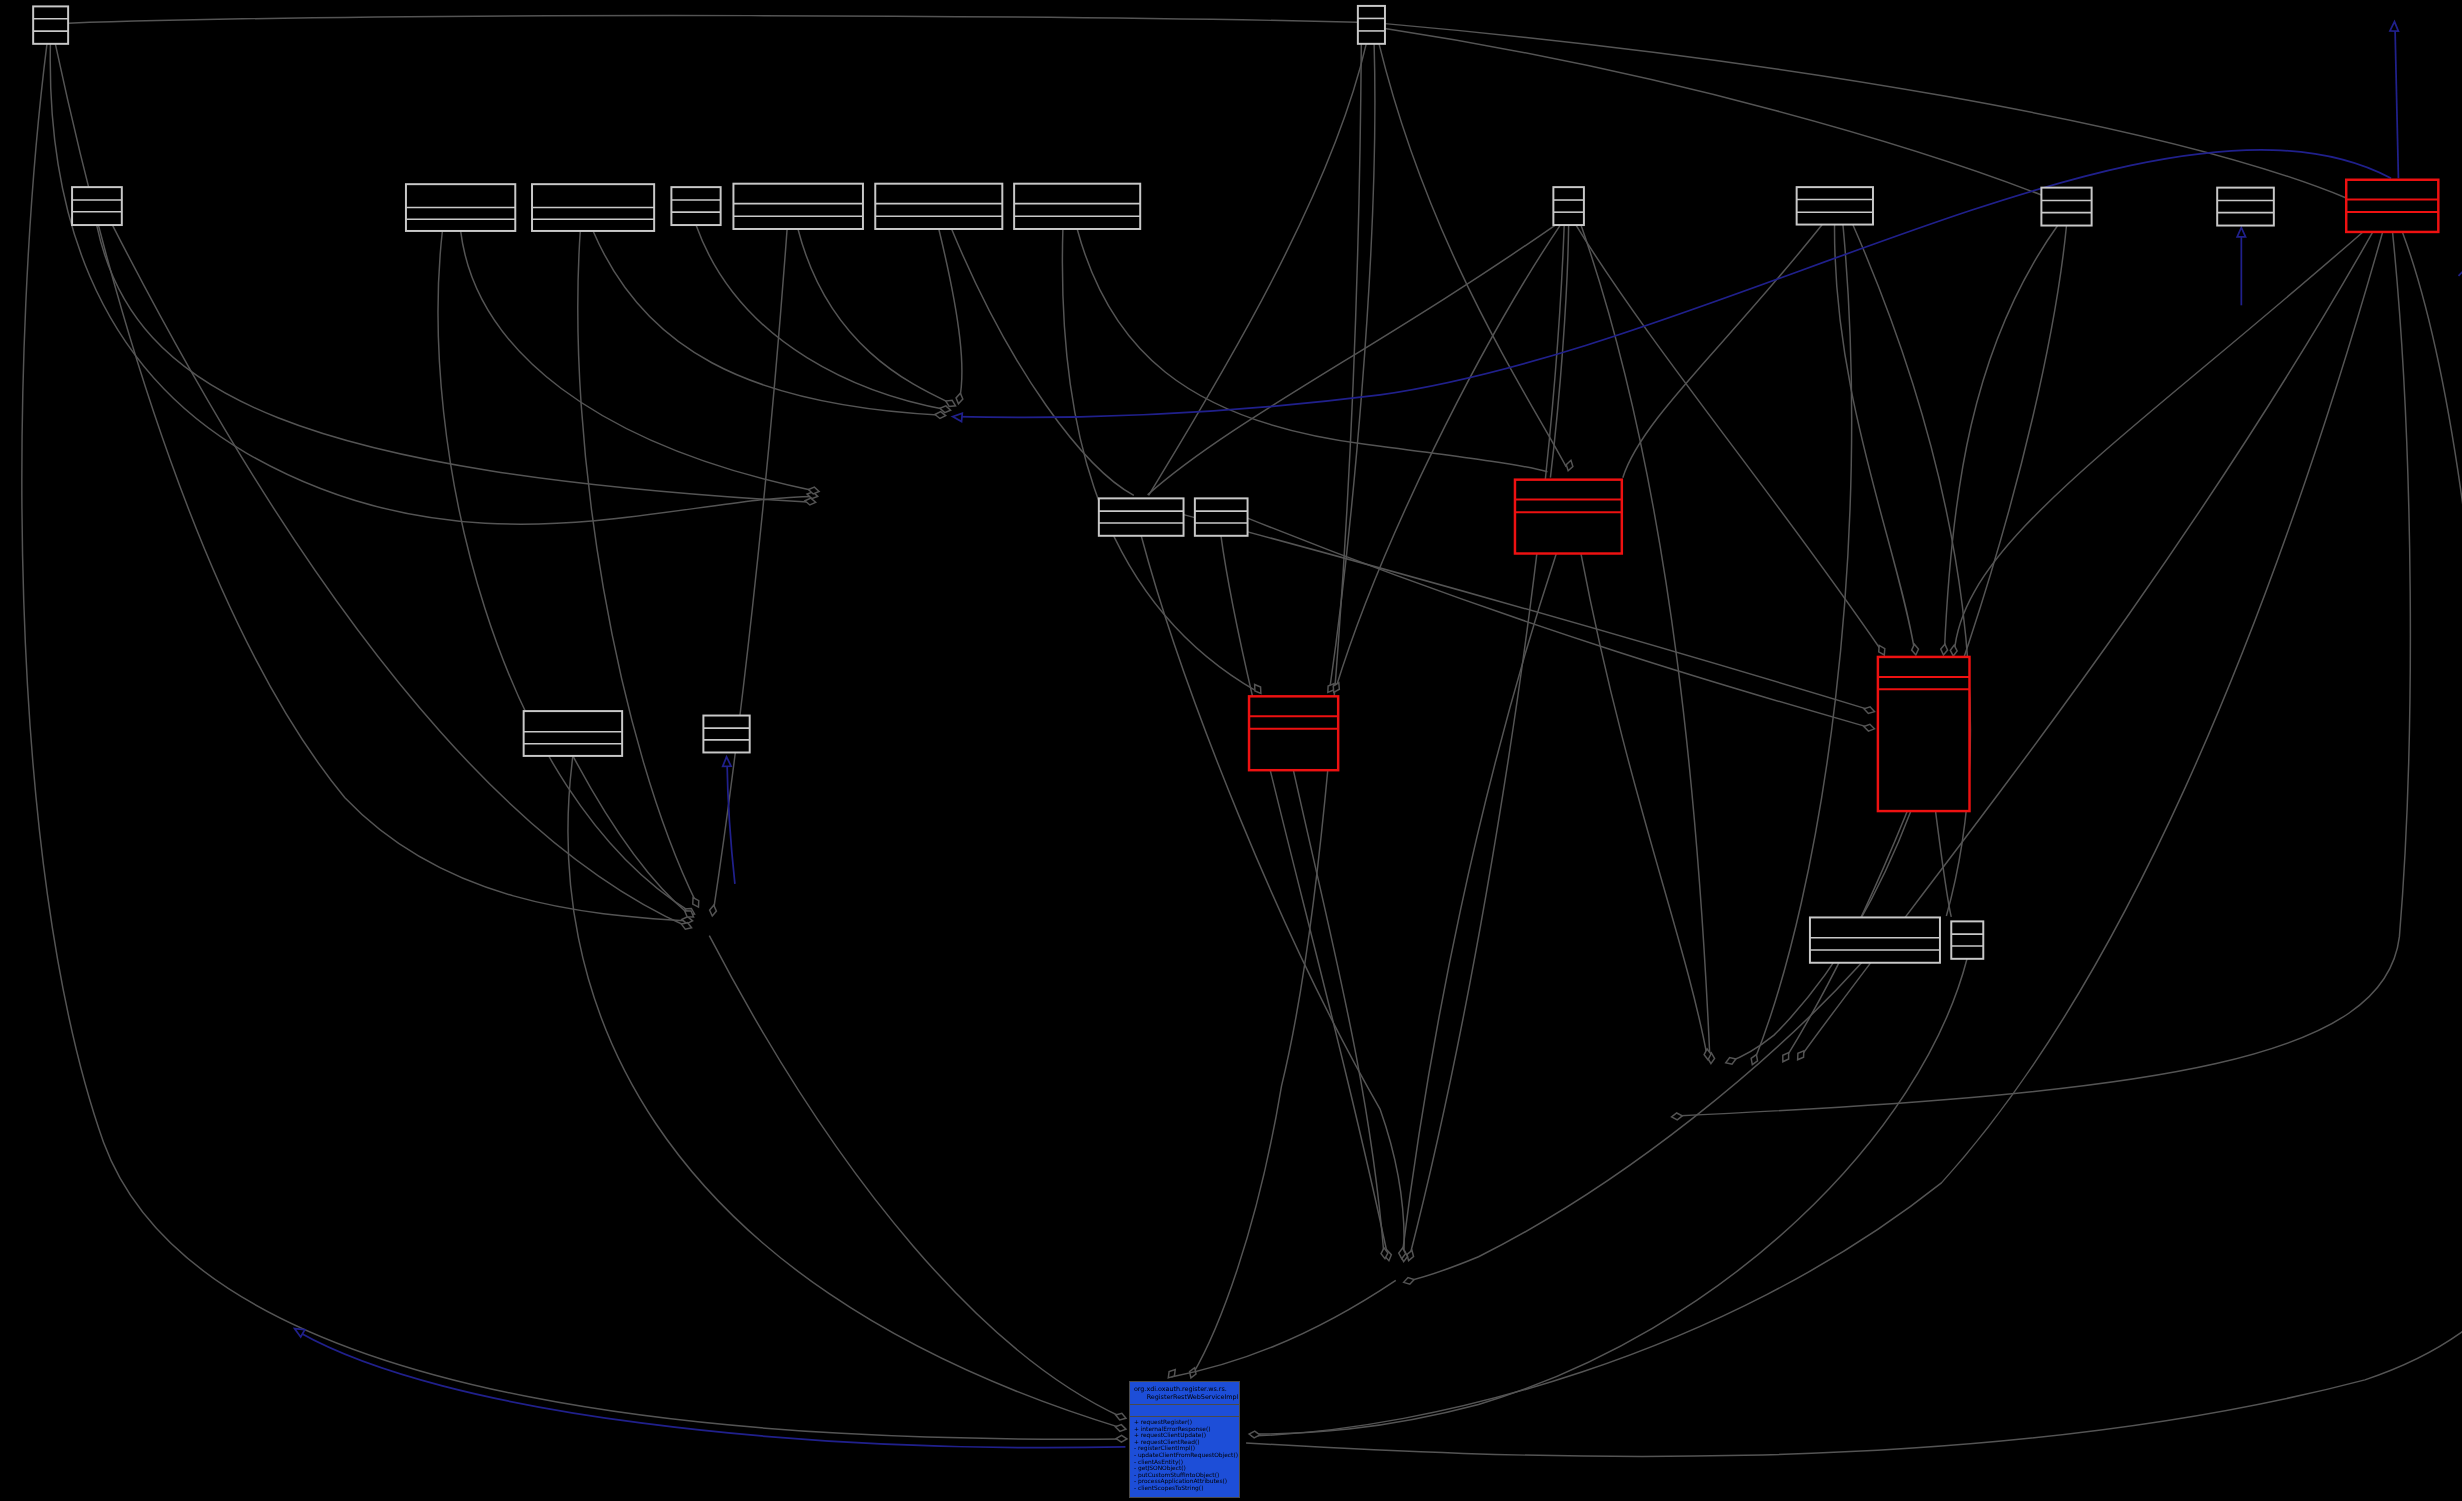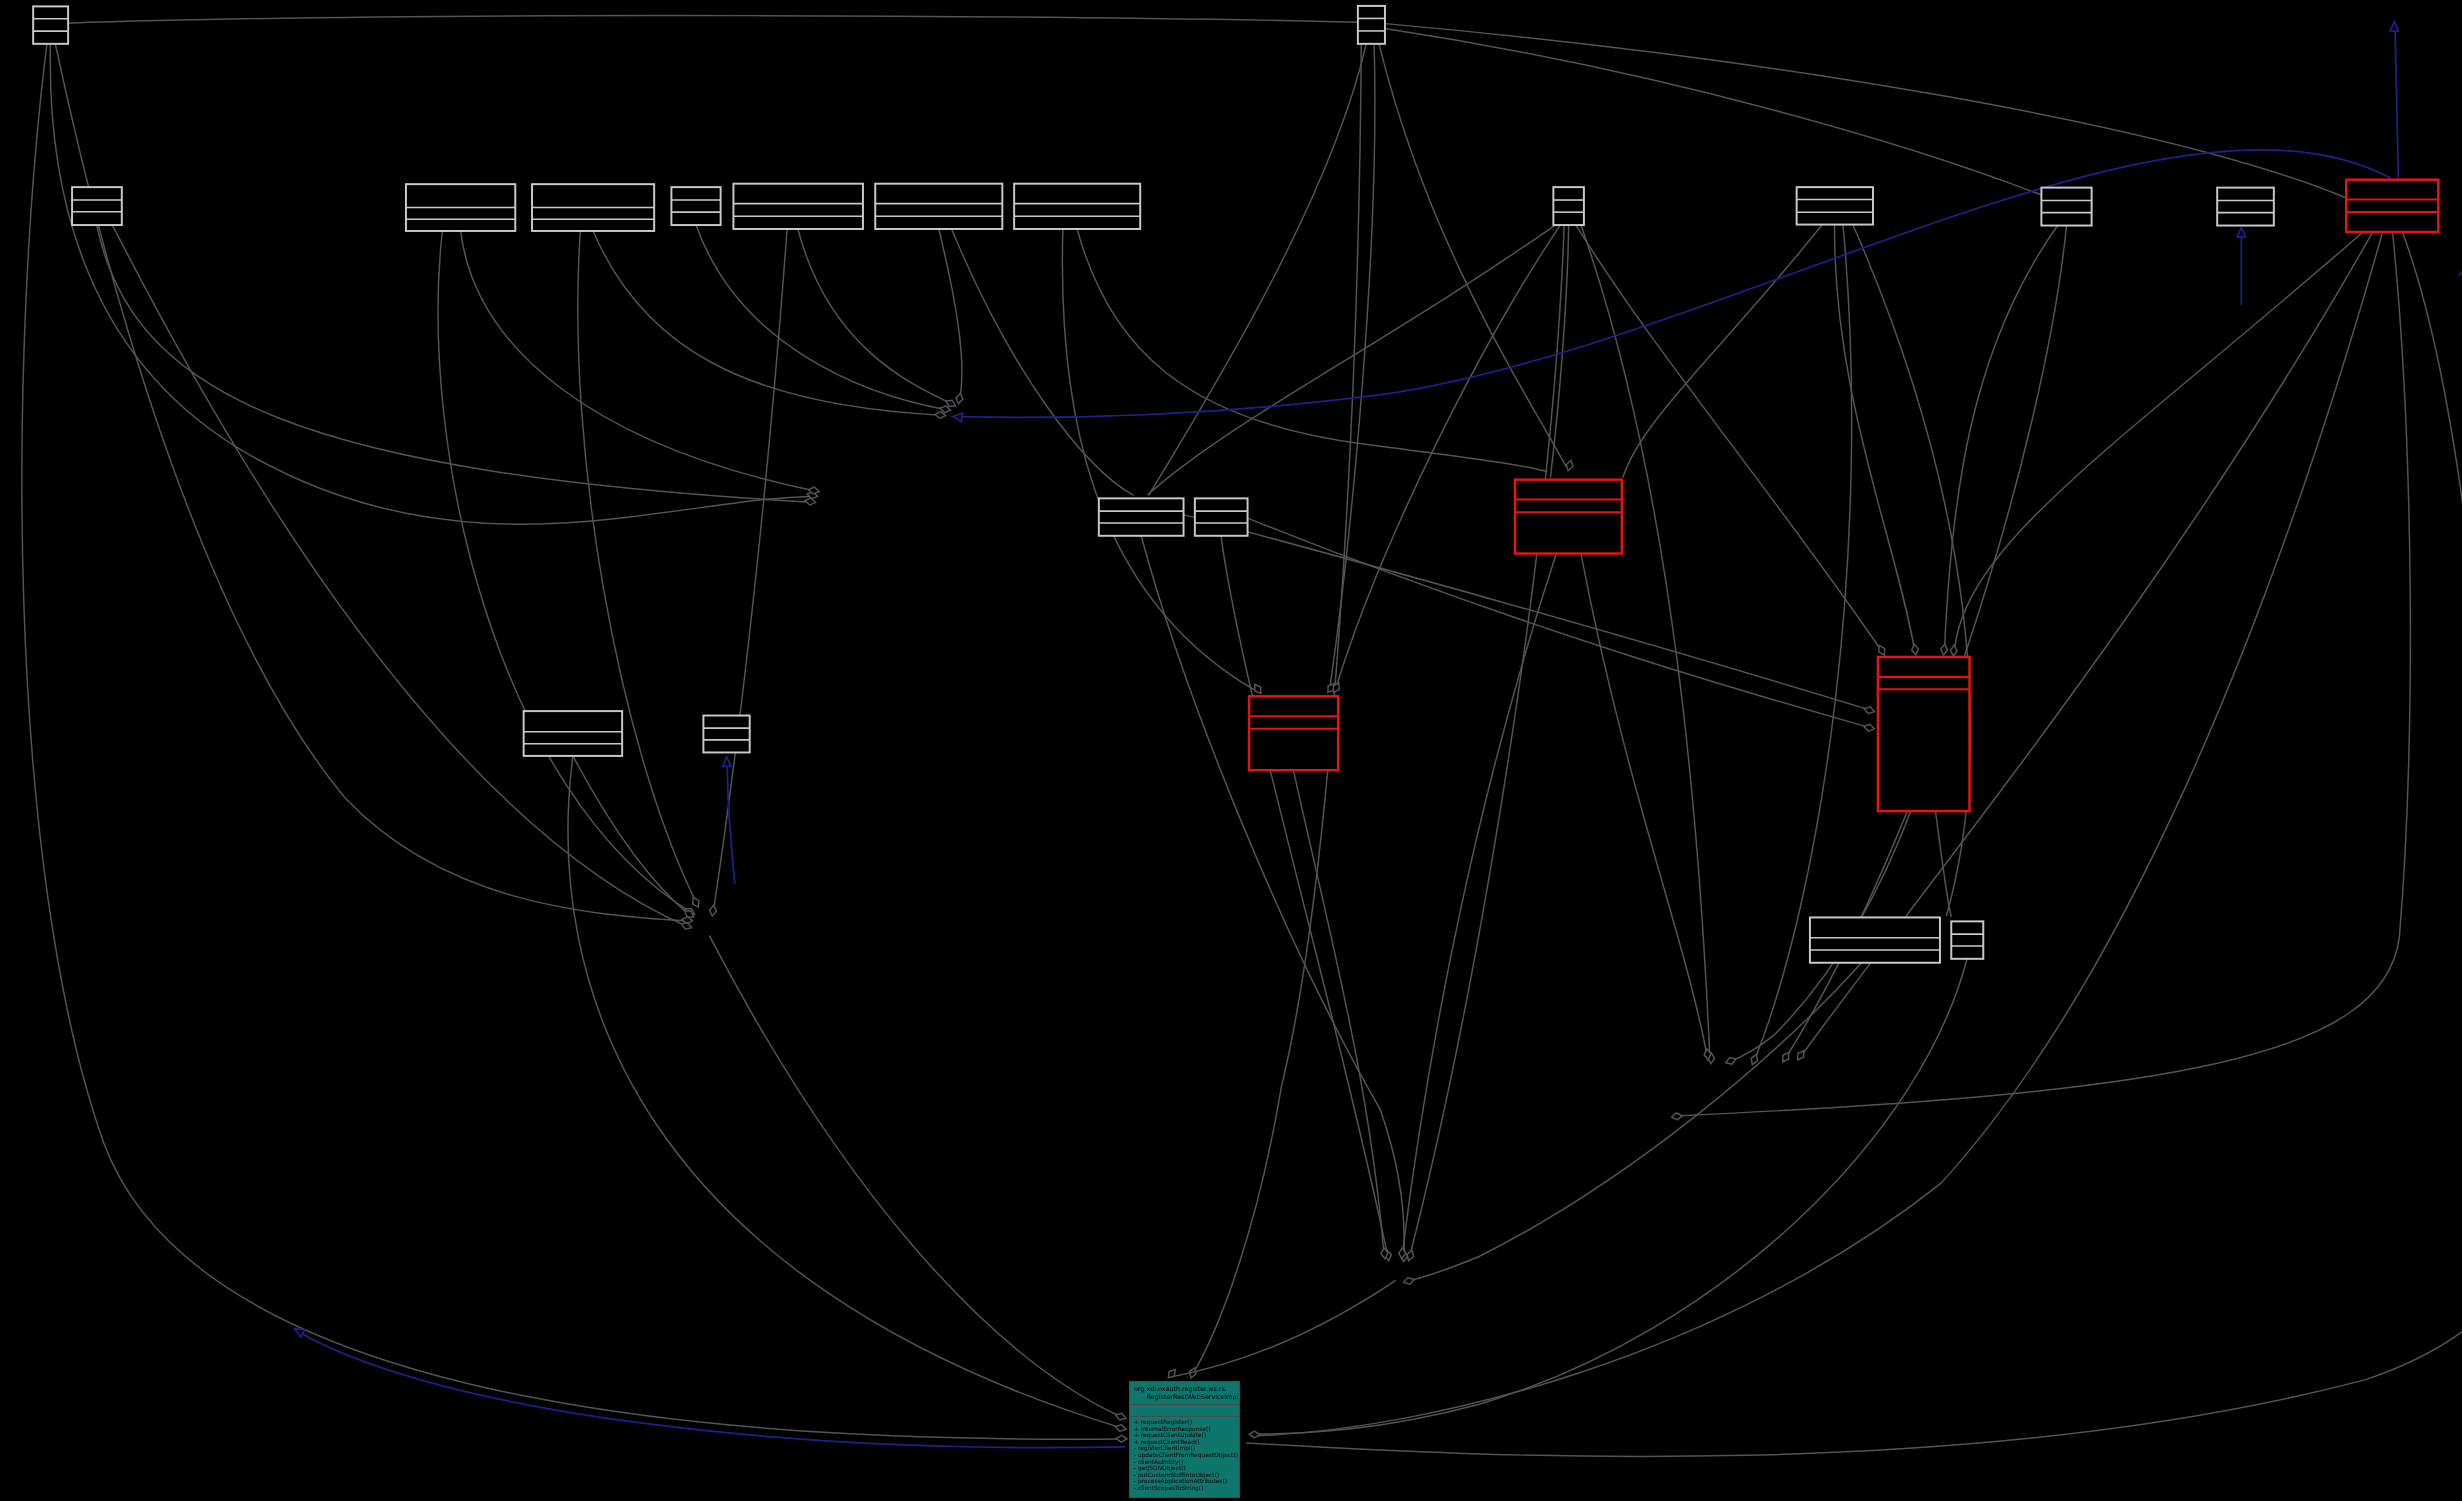--- a/index.html
+++ b/index.html
@@ -1,19 +1,19 @@
 <!DOCTYPE html>
 <html style="font-size:7.9px"><head>
 <meta charset="utf-8">
 <style>
   html,body{margin:0;padding:0;background:#000;}
   body{width:2666px;height:1501px;position:relative;overflow:hidden;
        font-family:"DejaVu Sans", sans-serif;}
   #canvas{position:absolute;left:0;top:0;}
-  .main-node{position:absolute;box-sizing:border-box;background:#0f766e;
+  .main-node{position:absolute;box-sizing:border-box;background:#1d4ed8;
              border:1px solid #4a4a4a;color:#000;}
   .main-title{border-bottom:1px solid #4a4a4a;padding:3px 3px 2px 3.9px;
               font-size:6.4px;line-height:8.4px;}
   .main-title .t2{text-indent:12.8px;}
   .main-attrs{height:11.3px;border-bottom:1px solid #4a4a4a;}
   .main-methods{padding:2px 2px 0 3.9px;font-size:5.9px;line-height:6.6px;
                 white-space:nowrap;overflow:hidden;}
 </style>
 </head>
 <body>

